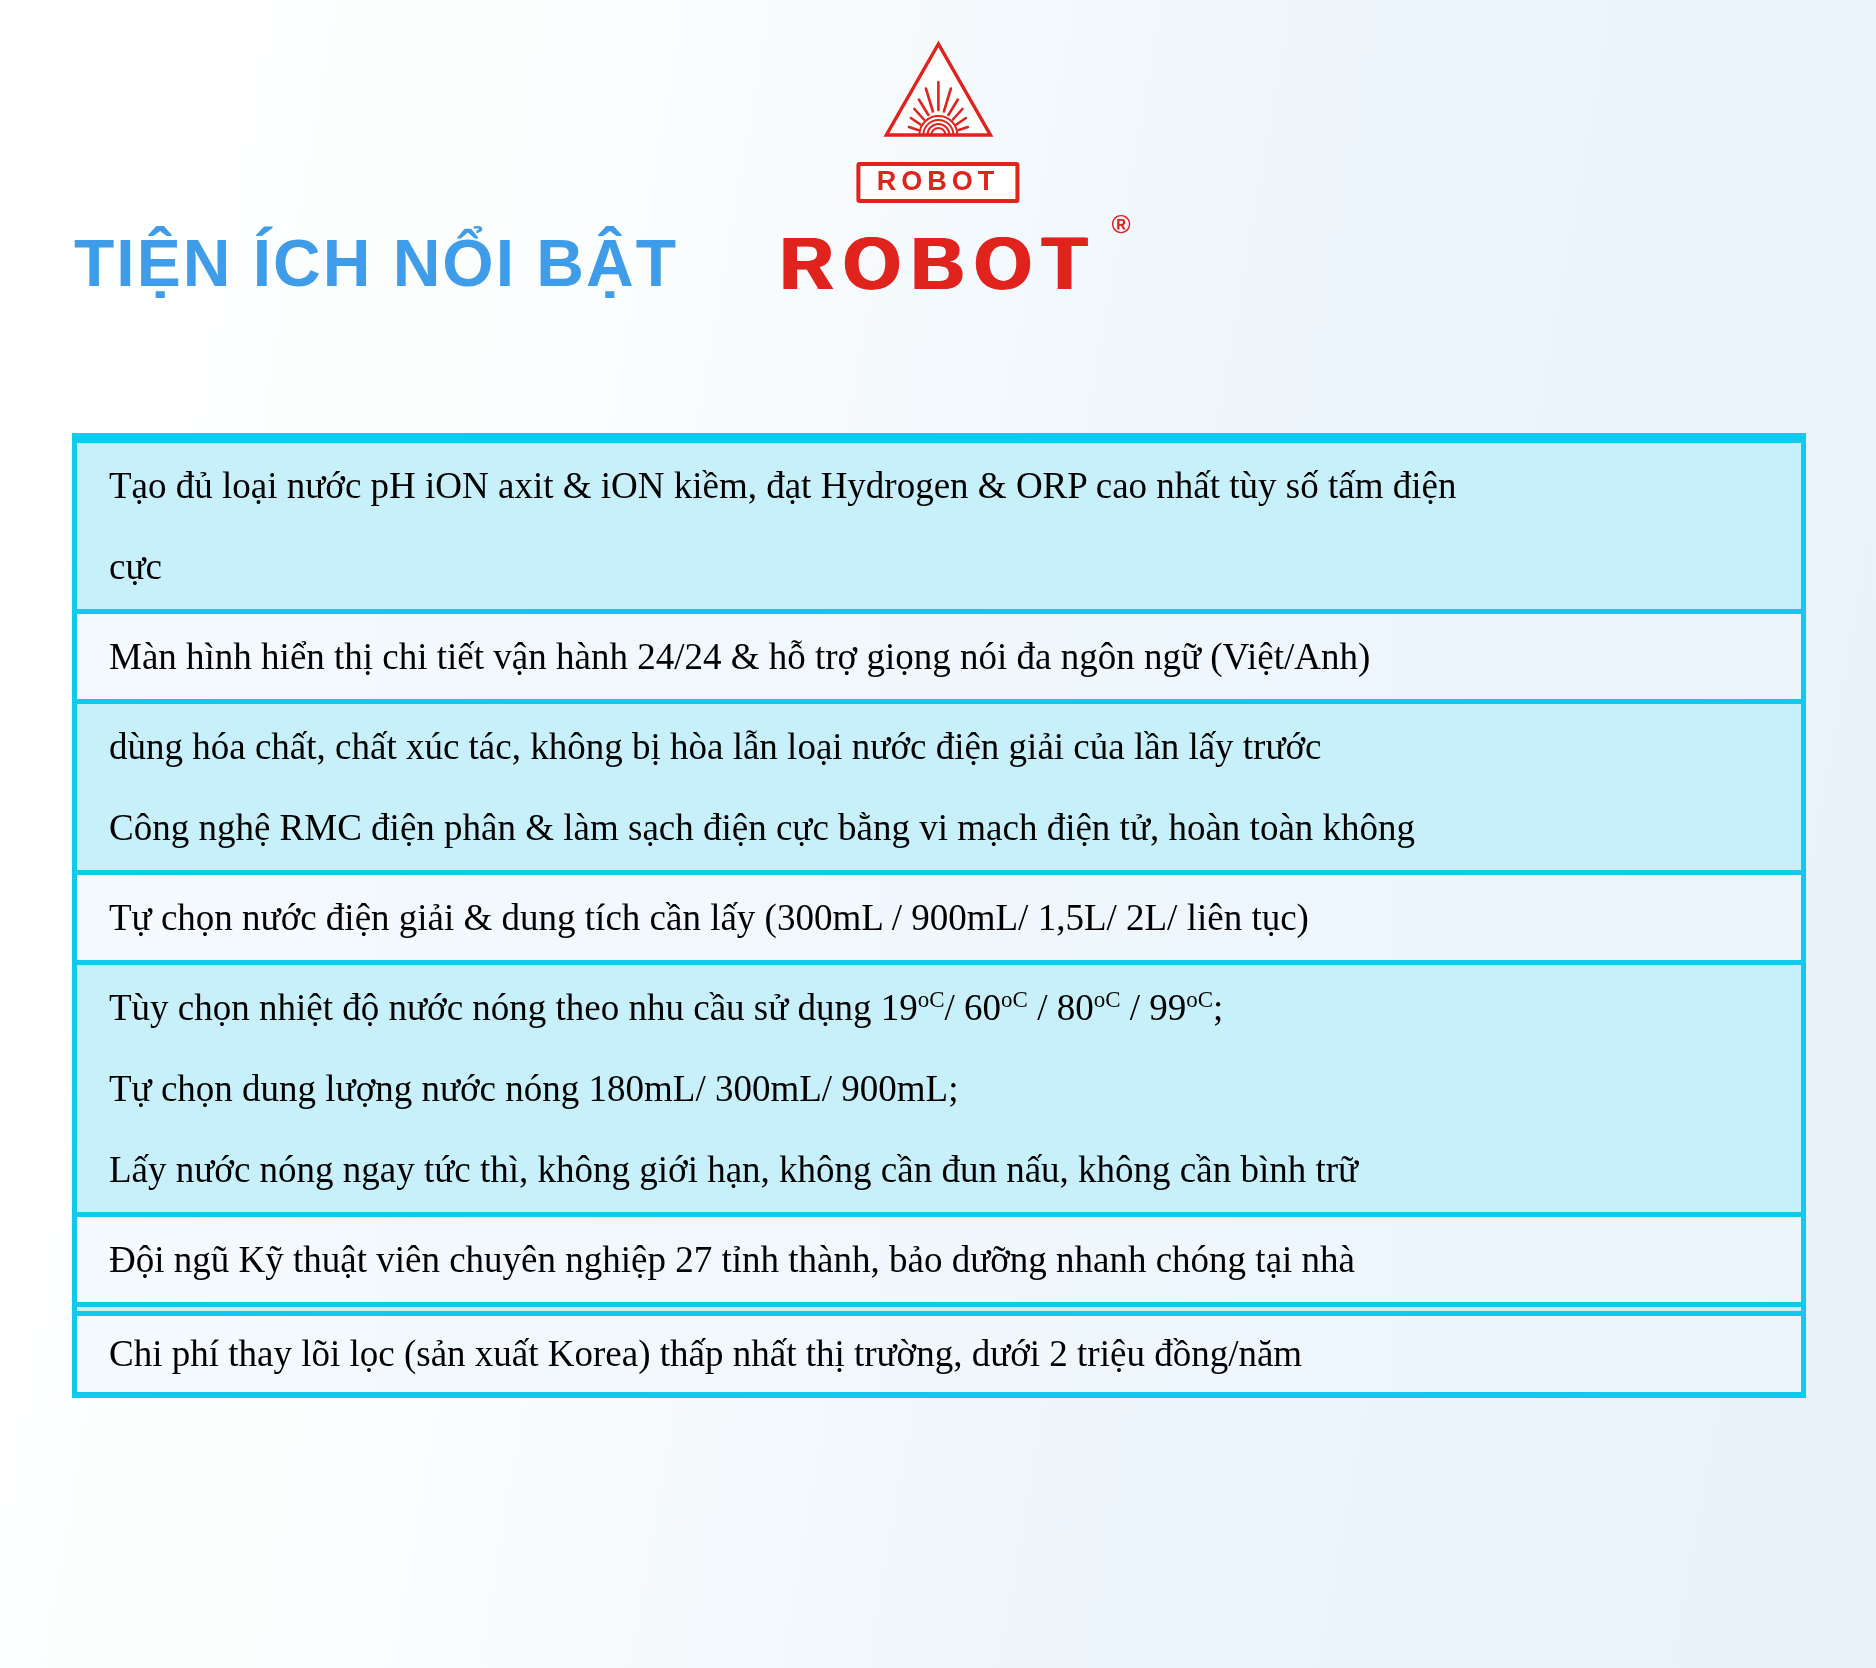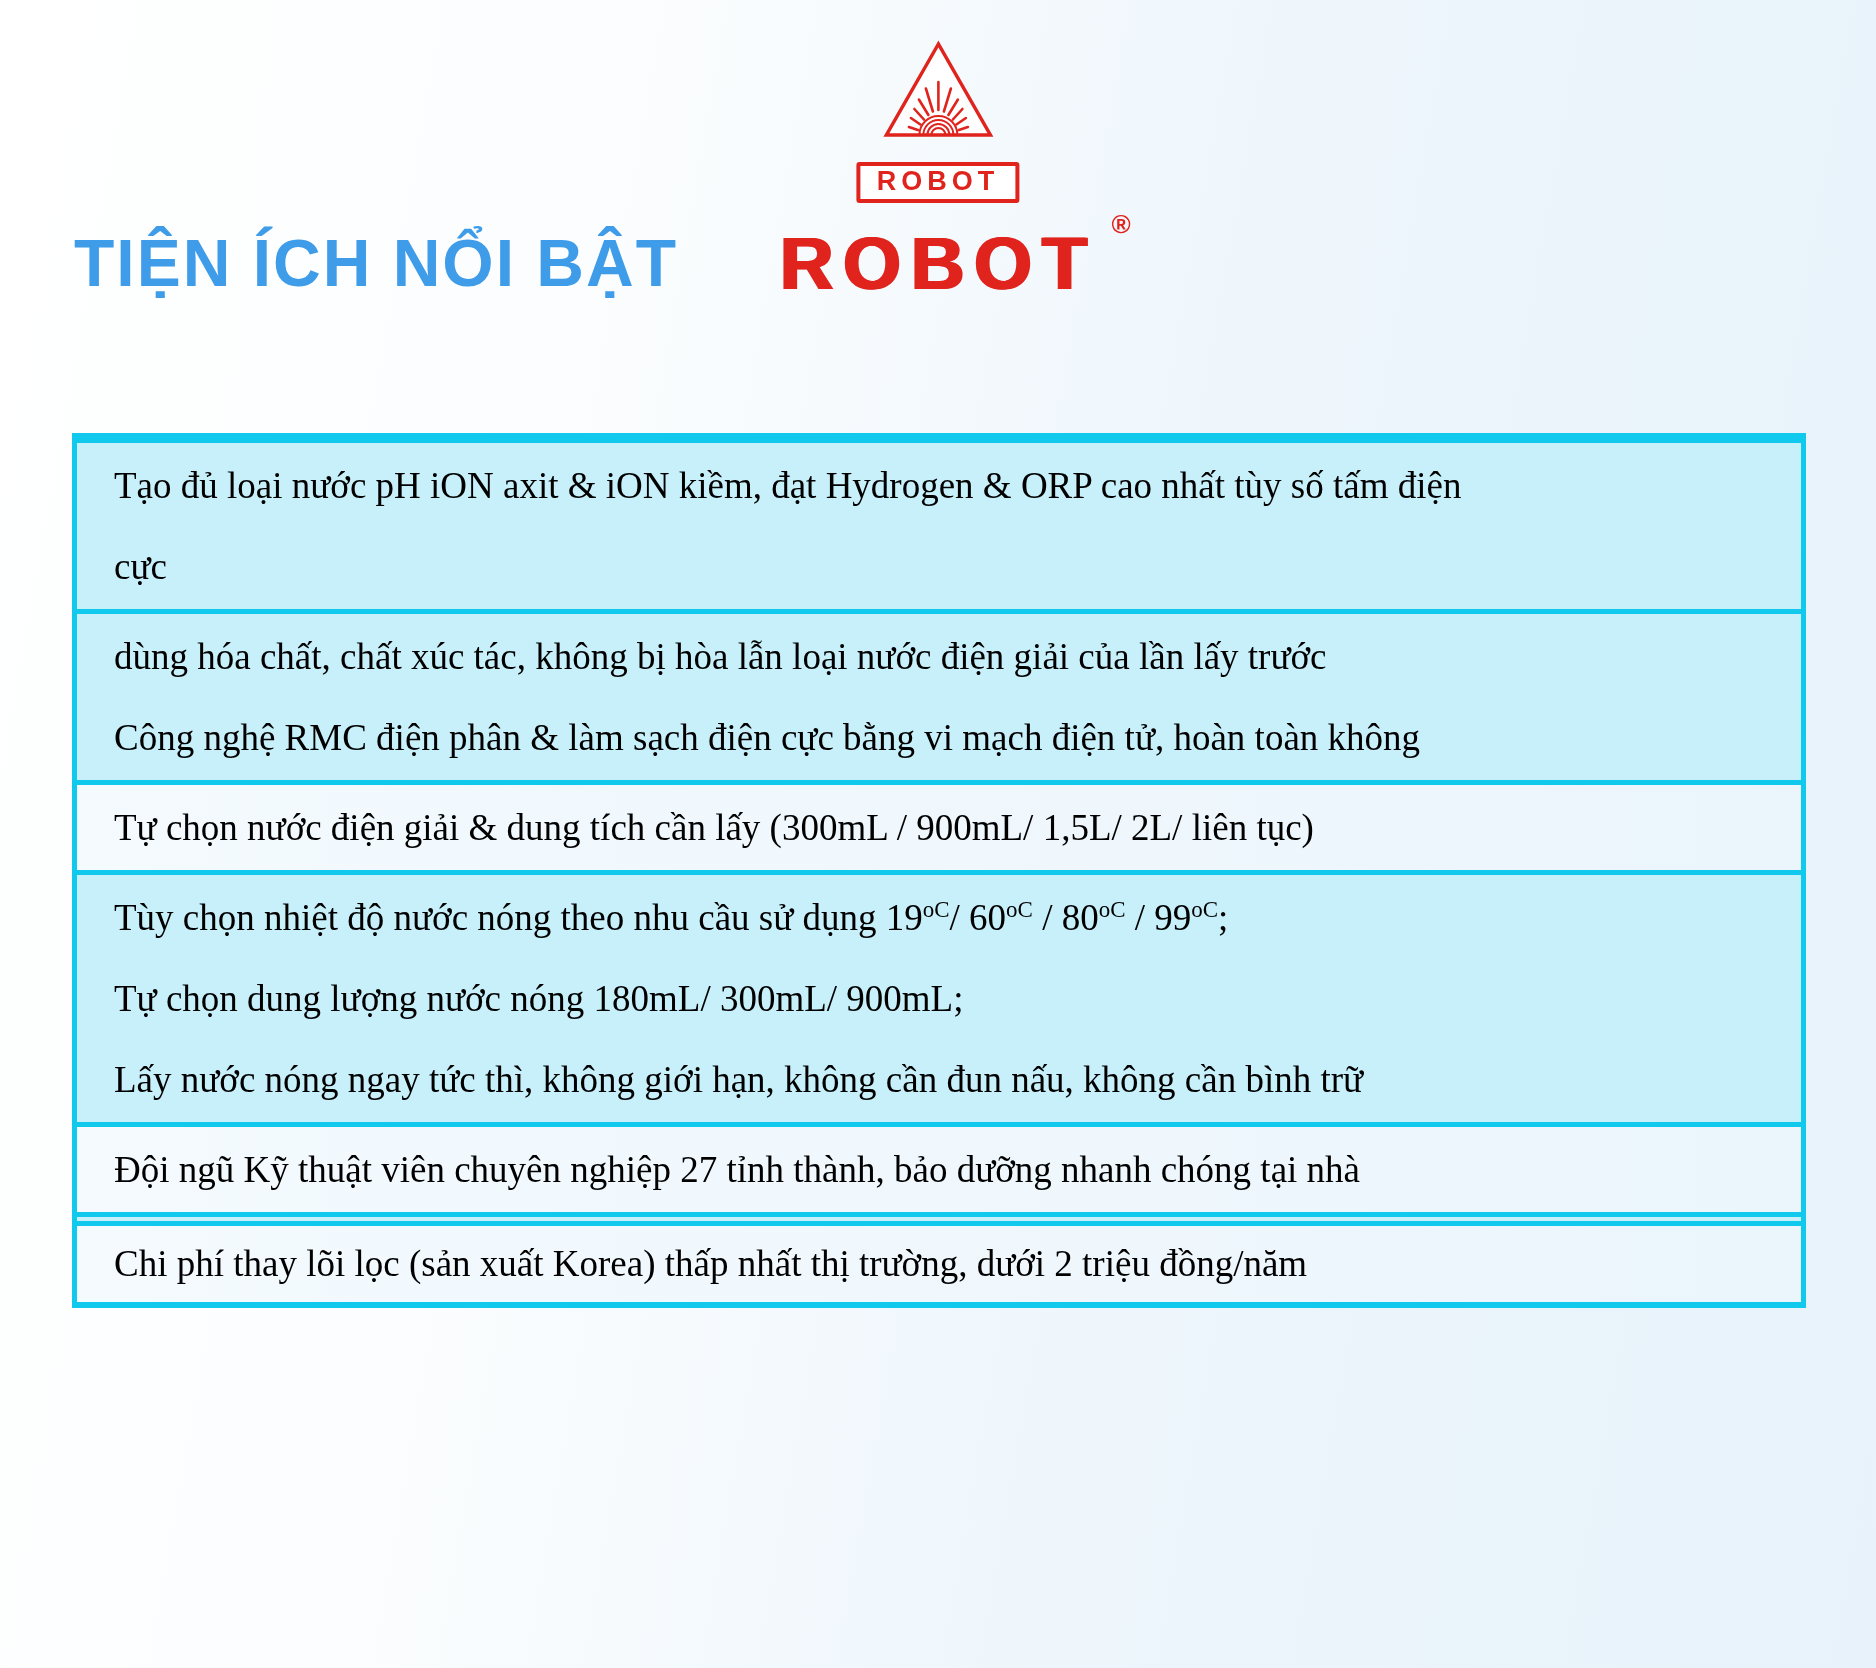--- a/index.html
+++ b/index.html
@@ -94,23 +94,22 @@
     padding: 2px 0;
   }
   .row:last-child { border-bottom: none; }
   .row-cyan  { background: #c7f0fb; }
   .row-light { background: linear-gradient(to right, #f4fafe, #ebf5fc); }
   .line {
     font-family: "Liberation Serif", "DejaVu Serif", serif;
     font-size: 37px;
     color: #000000;
     line-height: 81px;
-    padding: 0 18px;
+    padding: 0 32px;
     white-space: nowrap;
-    margin-left: 19px;
   }
   .row:last-child .line { line-height: 72px; }
   .sup {
     vertical-align: super;
     font-size: 62%;
     line-height: 0;
   }
 </style>
 </head>
 <body>
@@ -146,20 +145,23 @@
   </div>
 </div>
 
 <h1 class="page-title">TIỆN ÍCH NỔI BẬT</h1>
 
 <div class="features-table">
     <div class="row row-cyan">
       <div class="line"><span>Tạo đủ loại nước pH iON axit &amp; iON kiềm, đạt Hydrogen &amp; ORP cao nhất tùy số tấm điện</span></div>
       <div class="line"><span>cực</span></div>
     </div>
+    <div class="row row-light">
+      <div class="line"><span>Màn hình hiển thị chi tiết vận hành 24/24 &amp; hỗ trợ giọng nói đa ngôn ngữ (Việt/Anh)</span></div>
+    </div>
     <div class="row row-cyan">
       <div class="line"><span>dùng hóa chất, chất xúc tác, không bị hòa lẫn loại nước điện giải của lần lấy trước</span></div>
       <div class="line"><span>Công nghệ RMC điện phân &amp; làm sạch điện cực bằng vi mạch điện tử, hoàn toàn không</span></div>
     </div>
     <div class="row row-light">
       <div class="line"><span>Tự chọn nước điện giải &amp; dung tích cần lấy (300mL / 900mL/ 1,5L/ 2L/ liên tục)</span></div>
     </div>
     <div class="row row-cyan">
       <div class="line"><span>Tùy chọn nhiệt độ nước nóng theo nhu cầu sử dụng 19</span><span class="sup">oC</span><span>/ 60</span><span class="sup">oC</span><span> / 80</span><span class="sup">oC</span><span> / 99</span><span class="sup">oC</span><span>;</span></div>
       <div class="line"><span>Tự chọn dung lượng nước nóng 180mL/ 300mL/ 900mL;</span></div>

